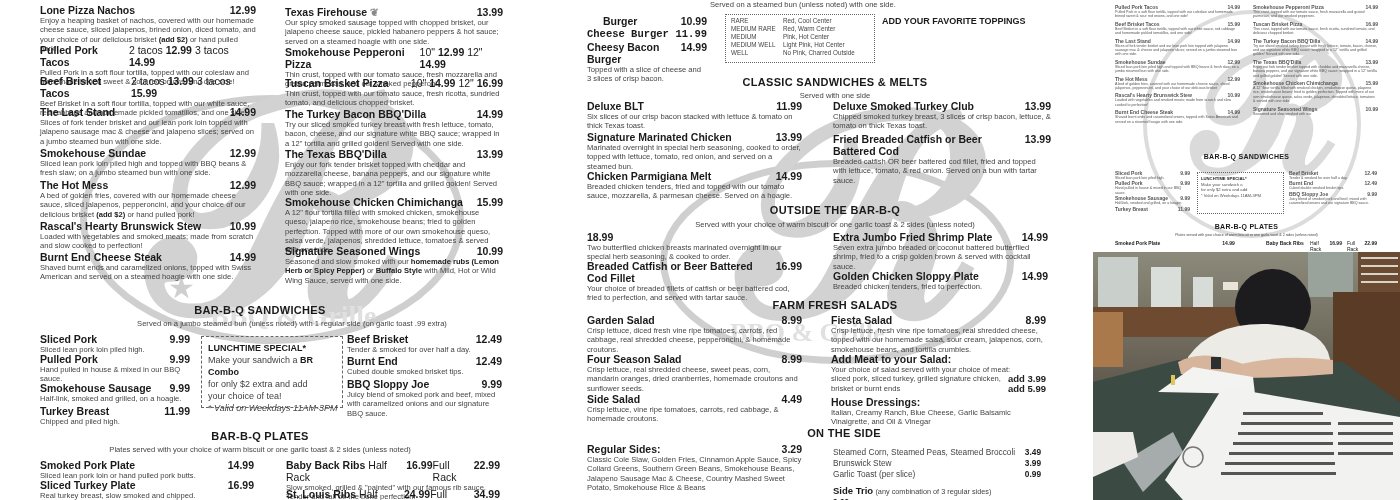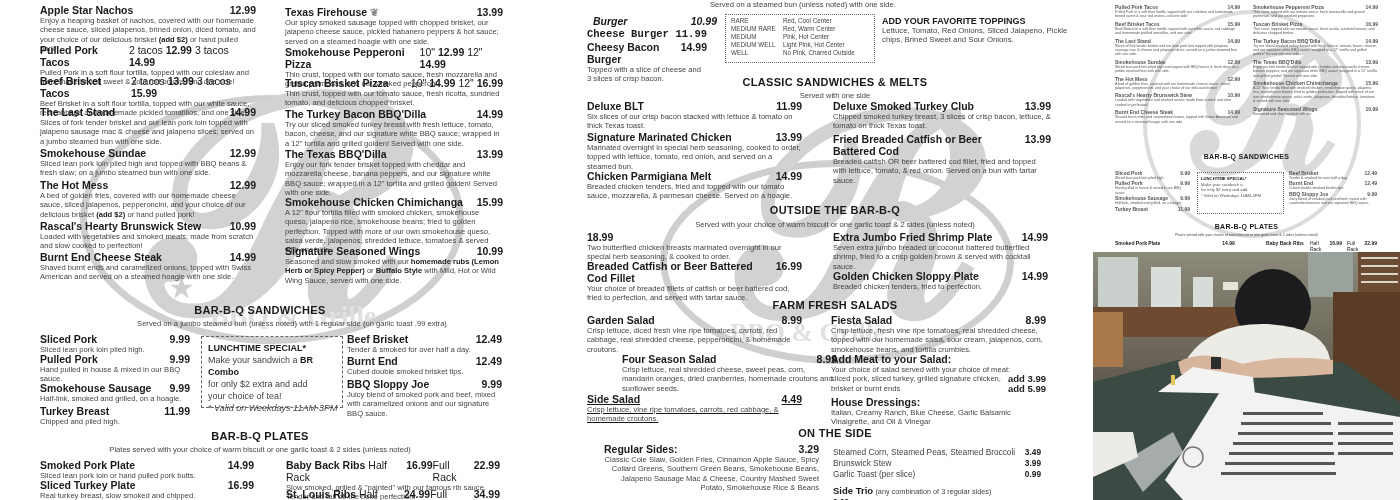--- a/index.html
+++ b/index.html
@@ -32,21 +32,21 @@
 
 <div class="panel" id="p1">
 
   <div class="wm wm-ell" style="left:80px;top:95px;width:370px;height:235px;"></div>
   <div class="wm wm-letter" style="left:150px;top:60px;font-size:300px;">ℛ</div>
   <div class="wm wm-text" style="left:210px;top:300px;font-size:28px;">BBQ &amp; Grille</div>
   <div class="wm" style="left:168px;top:270px;font-size:30px;color:#cfcfcf;">★</div>
 
   <div class="item" style="left:40px;top:4px;width:216px;">
     <div class="row">
-        <span class="n">Apple Star Nachos</span>
+        <span class="n">Lone Pizza Nachos</span>
         <span class="p">12.99</span>
       </div>
     <div class="desc"><span>Enjoy a heaping basket of nachos, covered with our homemade cheese sauce, sliced jalapenos, brined onion, diced tomato, and your choice of our delicious brisket</span> <b>(add $2)</b> <span>or hand pulled pork!</span></div>
   </div>
   <div class="item" style="left:40px;top:44px;width:216px;">
     <div class="row">
         <span class="n">Pulled Pork Tacos</span>
         <span><span class="size">2 tacos</span> <span>12.99</span> <span class="size">3 tacos</span> <span>14.99</span></span>
       </div>
     <div class="desc">Pulled Pork in a soft flour tortilla, topped with our coleslaw and homemade brined sweet &amp; sour red onions, and one side!</div>
@@ -243,21 +243,21 @@
   </div>
 </div>
 
 <div class="panel" id="p2">
   <div class="wm wm-ell" style="left:80px;top:160px;width:340px;height:190px;"></div>
   <div class="wm wm-letter" style="left:160px;top:80px;font-size:280px;">ℛ</div>
   <div class="wm wm-text" style="left:150px;top:318px;font-size:26px;">BBQ &amp; Grille</div>
 
   <div class="sub" style="left:130px;width:340px;top:0px;text-align:left;">Served on a steamed bun (unless noted) with one side.</div>
 
-  <div class="item" style="left:13px;top:15px;width:124px;font-style:italic;">
+  <div class="item" style="left:23px;top:15px;width:104px;">
     <div class="row">
         <span>Burger</span>
         <span>10.99</span>
       </div>
   </div>
   <div class="item" style="left:7px;top:28px;width:120px;font-family:Liberation Mono, monospace;">
     <div class="row">
         <span>Cheese Burger</span>
         <span>11.99</span>
       </div>
@@ -289,21 +289,20 @@
         <span>Light Pink, Hot Center</span>
       </div>
     <div style="display:flex;">
         <span style="width:52px;">WELL</span>
         <span>No Pink, Charred Outside</span>
       </div>
   </div>
 
   <div class="item" style="left:302px;top:16px;width:200px;">
     <div style="font-weight:bold;font-size:9px;">ADD YOUR FAVORITE TOPPINGS</div>
-    <div class="desc" style="font-size:7.8px;">Lettuce, Tomato, Red Onions, Sliced Jalapeno, Pickle chips, Brined Sweet and Sour Onions.</div>
   </div>
 
   <div class="h2" style="left:0;width:510px;top:76px;">CLASSIC SANDWICHES &amp; MELTS</div>
   <div class="sub" style="left:0;width:510px;top:91px;">Served with one side</div>
 
   <div class="item" style="left:7px;top:100px;width:215px;">
     <div class="row">
         <span>Deluxe BLT</span>
         <span>11.99</span>
       </div>
@@ -369,28 +368,28 @@
   </div>
 
   <div class="h2" style="left:0;width:510px;top:299px;">FARM FRESH SALADS</div>
   <div class="item" style="left:7px;top:314px;width:215px;">
     <div class="row">
         <span>Garden Salad</span>
         <span>8.99</span>
       </div>
     <div class="desc">Crisp lettuce, diced fresh vine ripe tomatoes, carrots, red cabbage, real shredded cheese, pepperoncini, &amp; homemade croutons.</div>
   </div>
-  <div class="item" style="left:7px;top:353px;width:215px;margin-left:35px;">
+  <div class="item" style="left:7px;top:353px;width:215px;">
     <div class="row">
         <span>Four Season Salad</span>
         <span>8.99</span>
       </div>
     <div class="desc">Crisp lettuce, real shredded cheese, sweet peas, corn, mandarin oranges, dried cranberries, homemade croutons and sunflower seeds.</div>
   </div>
-  <div class="item" style="left:7px;top:393px;width:215px;text-decoration:underline;">
+  <div class="item" style="left:7px;top:393px;width:215px;">
     <div class="row">
         <span>Side Salad</span>
         <span>4.49</span>
       </div>
     <div class="desc">Crisp lettuce, vine ripe tomatoes, carrots, red cabbage, &amp; homemade croutons.</div>
   </div>
   <div class="item" style="left:251px;top:314px;width:215px;">
     <div class="row">
         <span>Fiesta Salad</span>
         <span>8.99</span>
@@ -411,22 +410,22 @@
         <b style="font-size:9.5px;"><span>add</span> <span>5.99</span></b>
       </div>
   </div>
   <div class="item" style="left:251px;top:396px;width:215px;">
     <div class="row">
         <span>House Dressings:</span>
       </div>
     <div class="desc">Italian, Creamy Ranch, Blue Cheese, Garlic Balsamic Vinaigrette, and Oil &amp; Vinegar</div>
   </div>
 
-  <div class="h2" style="left:0;width:510px;top:427px;text-align:center;">ON THE SIDE</div>
-  <div class="item" style="left:24px;top:443px;width:215px;text-align:right;">
+  <div class="h2" style="left:9px;width:510px;top:427px;text-align:center;">ON THE SIDE</div>
+  <div class="item" style="left:7px;top:443px;width:215px;">
     <div class="row">
         <span>Regular Sides:</span>
         <span>3.29</span>
       </div>
     <div class="desc">Classic Cole Slaw, Golden Fries, Cinnamon Apple Sauce, Spicy Collard Greens, Southern Green Beans, Smokehouse Beans, Jalapeno Sausage Mac &amp; Cheese, Country Mashed Sweet Potato, Smokehouse Rice &amp; Beans</div>
   </div>
   <div class="item" style="left:253px;top:447px;width:208px;font-size:8.3px;line-height:11px;color:#444;">
     <div style="display:flex;justify-content:space-between;">
         <span>Steamed Corn, Steamed Peas, Steamed Broccoli</span>
         <b style="color:#1a1a1a;">3.49</b>

